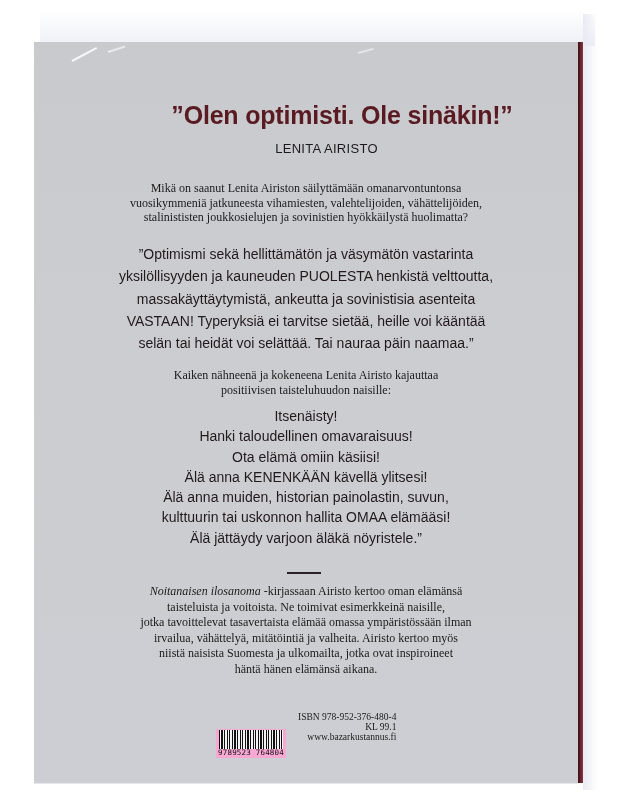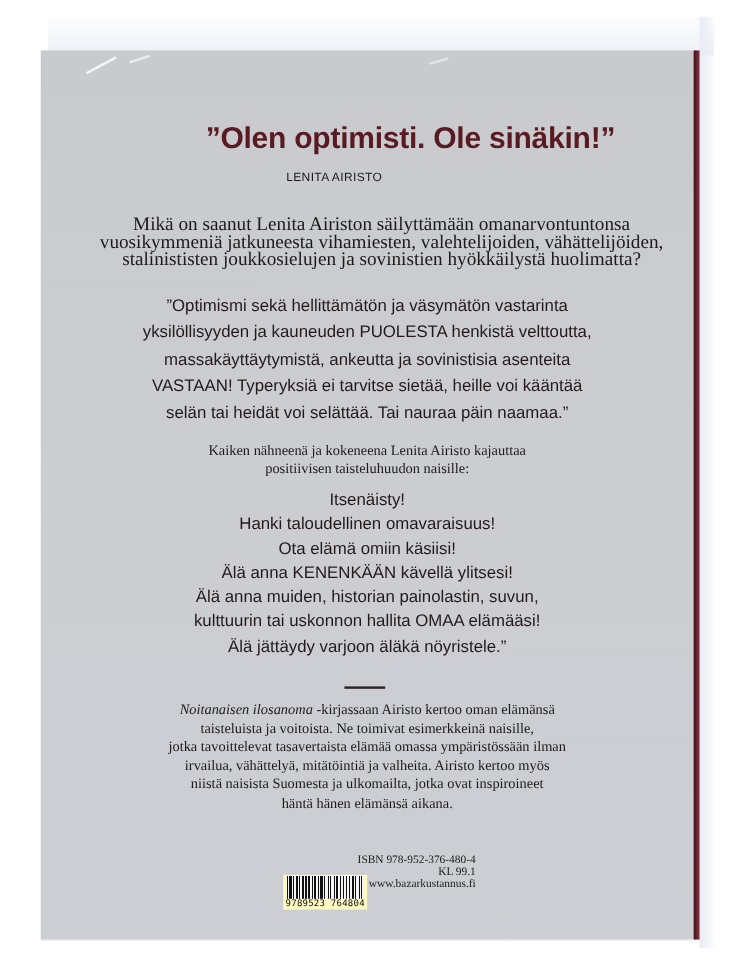--- a/index.html
+++ b/index.html
@@ -34,28 +34,28 @@
     position: absolute; left: 34px; top: 0; width: 544px; text-align: center;
   }
   .title {
     position: absolute; left: 0; width: 544px; top: 100px;
     font-size: 25px; font-weight: bold; color: #5a1a22; letter-spacing: -0.2px;
     line-height: 30px;
     padding-left: 36px;
   }
   .author {
     position: absolute; left: 0; width: 489px; top: 141px;
-    font-size: 10px; color: #1e1a1b; letter-spacing: 0.3px; line-height: 16px;
+    font-size: 13px; color: #1e1a1b; letter-spacing: 0.3px; line-height: 16px; padding-left: 48px;
   }
   .serif {
     font-family: "Liberation Serif", serif; color: #1c1a1a;
   }
   .para1 {
     position: absolute; left: 0; width: 544px; top: 181px;
-    font-size: 16px; line-height: 14.6px; margin-left: 12px;
+    font-size: 12px; line-height: 14.6px;
   }
   .quote {
     position: absolute; left: 0; width: 544px; top: 243px;
     font-size: 14px; line-height: 22.3px; color: #23191b;
   }
   .para2 {
     position: absolute; left: 0; width: 544px; top: 368px;
     font-size: 12px; line-height: 14.6px;
   }
   .imperatives {
@@ -66,22 +66,22 @@
   .divider {
     position: absolute; left: 253px; top: 572px; width: 34px; height: 1.5px;
     background: #2a2326;
   }
   .para3 {
     position: absolute; left: 0; width: 544px; top: 584px;
     font-size: 12px; line-height: 15.6px;
   }
   .para3 em { font-style: italic; }
   .barcode {
-    position: absolute; left: 236px; top: 729px; width: 70px; height: 29px;
-    background: #fef9c3;
+    position: absolute; left: 216px; top: 729px; width: 70px; height: 29px;
+    background: #f9a8d4;
   }
   .bars {
     position: absolute; left: 3px; top: 1px; width: 64px; height: 19px;
     background: repeating-linear-gradient(90deg,
       #111 0px, #111 1px, #f4f4f4 1px, #f4f4f4 2px,
       #111 2px, #111 4px, #f4f4f4 4px, #f4f4f4 5px,
       #111 5px, #111 6px, #f4f4f4 6px, #f4f4f4 8px,
       #111 8px, #111 9px, #f4f4f4 9px, #f4f4f4 10px,
       #111 10px, #111 11px, #f4f4f4 11px, #f4f4f4 13px);
   }

